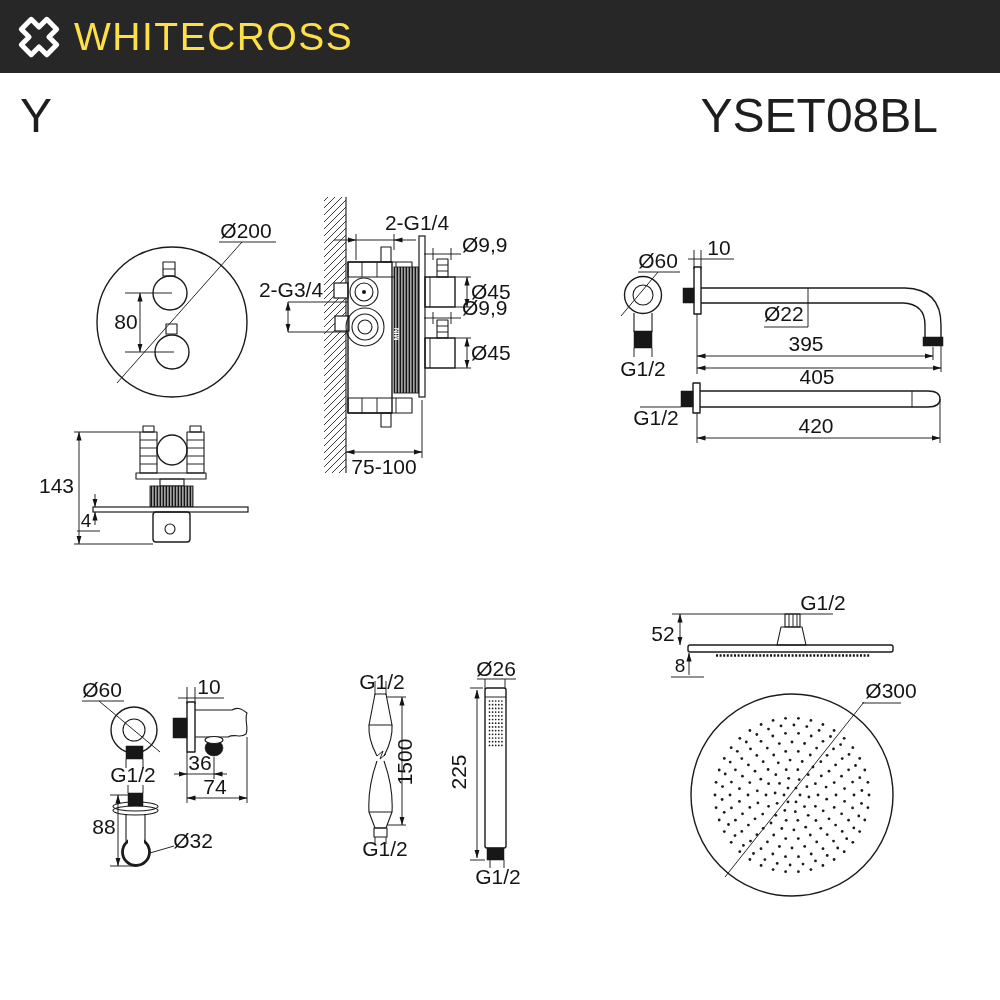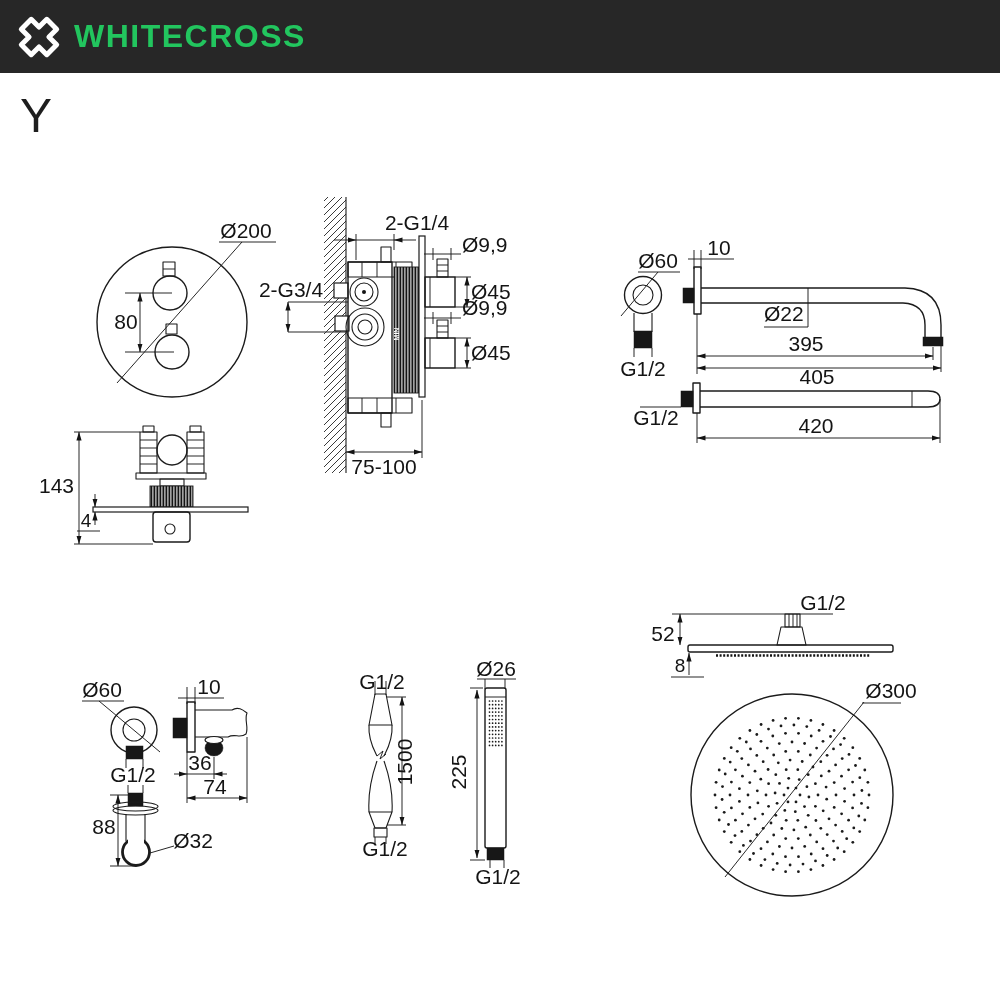--- a/index.html
+++ b/index.html
@@ -1,20 +1,20 @@
 <!DOCTYPE html>
 <html><head>
 <meta charset="utf-8">
 <style>
   html,body{margin:0;padding:0;background:#fff;width:1000px;height:1000px;overflow:hidden;
     font-family:"Liberation Sans",sans-serif;}
   .stage{position:relative;width:1000px;height:1000px;background:#fff;}
   .topbar{position:absolute;left:0;top:0;width:1000px;height:73px;background:#272727;
     display:flex;align-items:center;box-sizing:border-box;padding-left:13px;}
-  .brand{color:#22c55e;font-size:32px;font-weight:bold;letter-spacing:1.5px;margin-left:9px;}
+  .brand{color:#fde047;font-size:39px;font-weight:normal;letter-spacing:1.5px;margin-left:9px;}
   .series{position:absolute;left:20px;top:88px;font-size:48px;color:#1e1e1e;}
   .model{position:absolute;right:62px;top:88px;font-size:48px;color:#1e1e1e;}
   svg.draw{position:absolute;left:0;top:0;}
   .o{fill:none;stroke:#1b1b1b;stroke-width:1.4;stroke-linejoin:round;}
   .o2{fill:none;stroke:#1b1b1b;stroke-width:1.1;stroke-linejoin:round;}
   .d{fill:none;stroke:#1b1b1b;stroke-width:0.95;}
   .w{fill:#fff;stroke:#1b1b1b;stroke-width:1.2;}
   .dk{fill:#171717;stroke:#171717;stroke-width:0.5;}
   .rb{fill:url(#ribs);stroke:#1b1b1b;stroke-width:0.9;}
   .ht{fill:url(#hatch);stroke:none;}
@@ -27,20 +27,21 @@
 <div class="stage">
 
   <div class="topbar">
     <svg width="52" height="52" viewBox="-26 -26 52 52">
       <path d="M-7,-18 H7 V-7 H18 V7 H7 V18 H-7 V7 H-18 V-7 H-7 Z" transform="rotate(45)" fill="none" stroke="#fff" stroke-width="5" stroke-linejoin="round"></path>
     </svg>
     <span class="brand">WHITECROSS</span>
   </div>
 
   <div class="series">Y</div>
+  <div class="model">YSET08BL</div>
 
   <svg class="draw" width="1000" height="1000" viewBox="0 0 1000 1000">
     <defs>
       <pattern id="hatch" width="7" height="7" patternUnits="userSpaceOnUse">
         <path d="M0,7 L7,0" stroke="#3a3a3a" stroke-width="1"></path>
       </pattern>
       <pattern id="ribs" width="3" height="4" patternUnits="userSpaceOnUse">
         <rect width="3" height="4" fill="#fdfdfd"></rect>
         <rect x="0.4" width="2" height="4" fill="#141414"></rect>
       </pattern>

